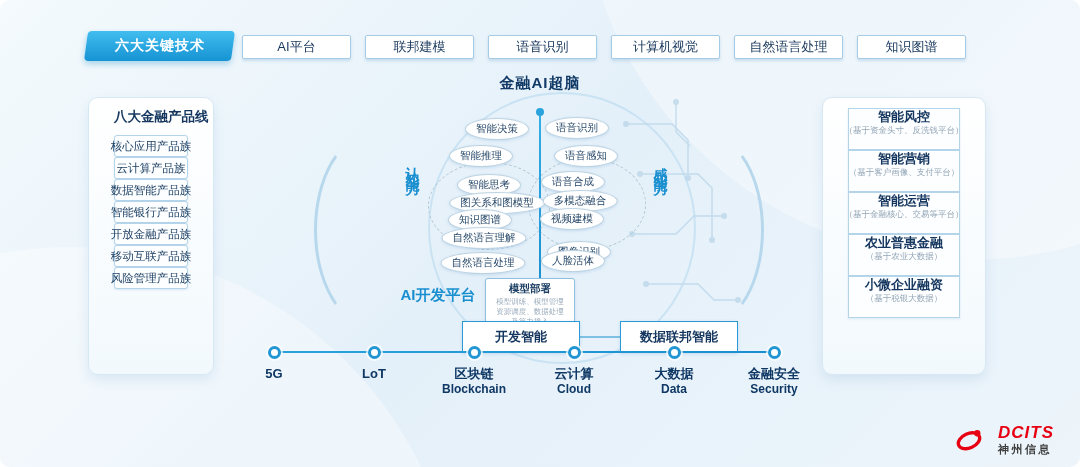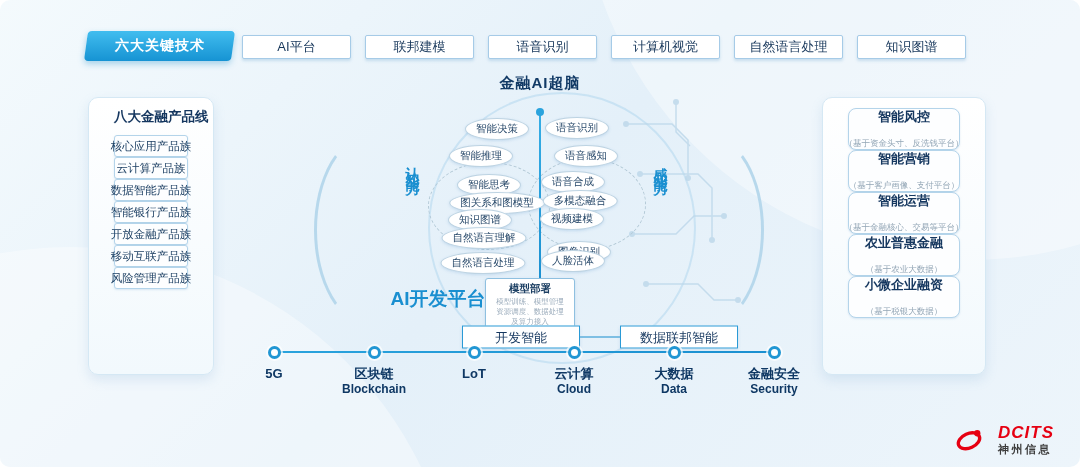--- a/index.html
+++ b/index.html
@@ -21,22 +21,22 @@
 
   
   .panel{position:absolute;top:97px;height:278px;background:linear-gradient(180deg,#ffffff,#f2f9fd);
     border:1px solid #d5e8f4;border-radius:10px;box-shadow:0 5px 12px rgba(110,160,205,.18);padding:10px 25px;z-index:5}
   .panel h3{text-align:center;font-size:13.5px;color:#14365f;margin-bottom:9px;white-space:nowrap}
   .left-panel{left:88px;width:126px}
   .right-panel{left:822px;width:164px}
   .panel-items{display:flex;flex-direction:column;}
   .product-item{height:22px;background:#fdfeff;border:1px solid #b4d4ea;border-radius:3px;font-size:11.5px;color:#1c3f63;
     display:flex;align-items:center;justify-content:center;box-shadow:0 1px 2px rgba(130,175,215,.25);white-space:nowrap}
-  .app-card{height:42px;background:#fdfeff;border:1px solid #b4d4ea;border-radius:8px;display:flex;flex-direction:column;
-    align-items:center;justify-content:space-between;box-shadow:0 1px 2px rgba(130,175,215,.25)}
+  .app-card{height:42px;background:#fdfeff;border:1px solid #b4d4ea;border-radius:0;display:flex;flex-direction:column;
+    align-items:center;justify-content:flex-start;box-shadow:0 1px 2px rgba(130,175,215,.25)}
   .app-card .t{font-size:13px;font-weight:700;color:#15375f;line-height:1.25}
   .app-card .s{font-size:8.5px;color:#93a6b6;line-height:1.3;white-space:nowrap}
 
   
   .brain{position:absolute;left:300px;top:70px;width:480px;height:300px;z-index:4}
   .brain-title{position:absolute;left:240px;top:4px;transform:translateX(-50%);font-size:15px;font-weight:700;
     color:#123a66;letter-spacing:1px;white-space:nowrap;z-index:4}
   .head-outline{position:absolute;left:128px;top:22px;width:268px;height:272px;border:2px solid rgba(150,200,232,.35);border-radius:50%;z-index:0}
   .circuit{position:absolute;left:316px;top:14px;z-index:0;opacity:.8}
   .arc{position:absolute;width:112px;height:192px;border:3px solid transparent;border-radius:50%;z-index:1}
@@ -62,28 +62,28 @@
   .cog-nodes div:nth-of-type(5){left:180px;top:150px}
   .cog-nodes div:nth-of-type(6){left:184px;top:168px}
   .cog-nodes div:nth-of-type(7){left:183px;top:193px}
   .per-nodes div:nth-of-type(1){left:277px;top:58px}
   .per-nodes div:nth-of-type(2){left:286px;top:86px}
   .per-nodes div:nth-of-type(3){left:273px;top:112px}
   .per-nodes div:nth-of-type(4){left:280px;top:131px}
   .per-nodes div:nth-of-type(5){left:272px;top:149px}
   .per-nodes div:nth-of-type(6){left:279px;top:182px}
   .per-nodes div:nth-of-type(7){left:273px;top:191px}
-  .platform-label{position:absolute;left:88px;top:216px;width:100px;text-align:center;font-size:19px;font-weight:700;color:#1a8fd0;z-index:3;white-space:nowrap}
+  .platform-label{position:absolute;left:88px;top:216px;width:100px;text-align:center;font-size:15px;font-weight:700;color:#1a8fd0;z-index:3;white-space:nowrap}
   .deploy-box{position:absolute;left:185px;top:208px;width:90px;background:#fff;border:1px solid #8fc0e0;border-radius:3px;
     padding:3px 2px;text-align:center;z-index:3;box-shadow:0 1px 3px rgba(120,170,215,.3)}
   .deploy-box .dt{font-size:10.5px;font-weight:700;color:#1c3f63;margin-bottom:1px}
   .deploy-box .dl{font-size:7.5px;color:#9aabbb;line-height:1.35;white-space:nowrap}
   .out-line{position:absolute;left:221px;top:266px;width:158px;height:2px;background:rgba(40,150,210,.55);z-index:1}
-  .out-boxes div{position:absolute;transform:translate(-50%,-50%);top:267px;width:118px;height:23px;background:#fff;
-    border:1px solid #2a9ad6;display:flex;align-items:center;justify-content:center;font-size:13px;font-weight:400;
+  .out-boxes div{position:absolute;transform:translate(-50%,-50%);top:267px;width:118px;height:32px;background:#fff;
+    border:1px solid #2a9ad6;display:flex;align-items:center;justify-content:center;font-size:13px;font-weight:700;
     color:#15375f;z-index:3;box-shadow:0 1px 3px rgba(120,170,215,.3);white-space:nowrap}
   .out-boxes div:nth-of-type(1){left:221px}
   .out-boxes div:nth-of-type(2){left:379px}
 
   
   .timeline{position:absolute;left:224px;top:346px;width:600px;height:60px;z-index:5}
   .tl-line{position:absolute;left:50px;top:5px;width:500px;height:2px;background:linear-gradient(90deg,#2aa3dd,#1a8fd0)}
   .tl-items{position:absolute;inset:0;display:grid;grid-template-columns:repeat(6,1fr)}
   .tl-item{display:flex;flex-direction:column;align-items:center}
   .tl-dot{width:13px;height:13px;border-radius:50%;background:#fff;border:3.5px solid #2196d3;box-shadow:0 0 0 2px rgba(255,255,255,.7)}
@@ -292,28 +292,28 @@
     <div class="tl-items">
 
         <div class="tl-item">
           <div class="tl-dot"></div>
           <div class="tl-cn">5G</div>
           <div class="tl-en"></div>
         </div>
 
         <div class="tl-item">
           <div class="tl-dot"></div>
+          <div class="tl-cn">LoT</div>
+          <div class="tl-en"></div>
+        </div>
+
+        <div class="tl-item">
+          <div class="tl-dot"></div>
           <div class="tl-cn">区块链</div>
           <div class="tl-en">Blockchain</div>
-        </div>
-
-        <div class="tl-item">
-          <div class="tl-dot"></div>
-          <div class="tl-cn">LoT</div>
-          <div class="tl-en"></div>
         </div>
 
         <div class="tl-item">
           <div class="tl-dot"></div>
           <div class="tl-cn">云计算</div>
           <div class="tl-en">Cloud</div>
         </div>
 
         <div class="tl-item">
           <div class="tl-dot"></div>

